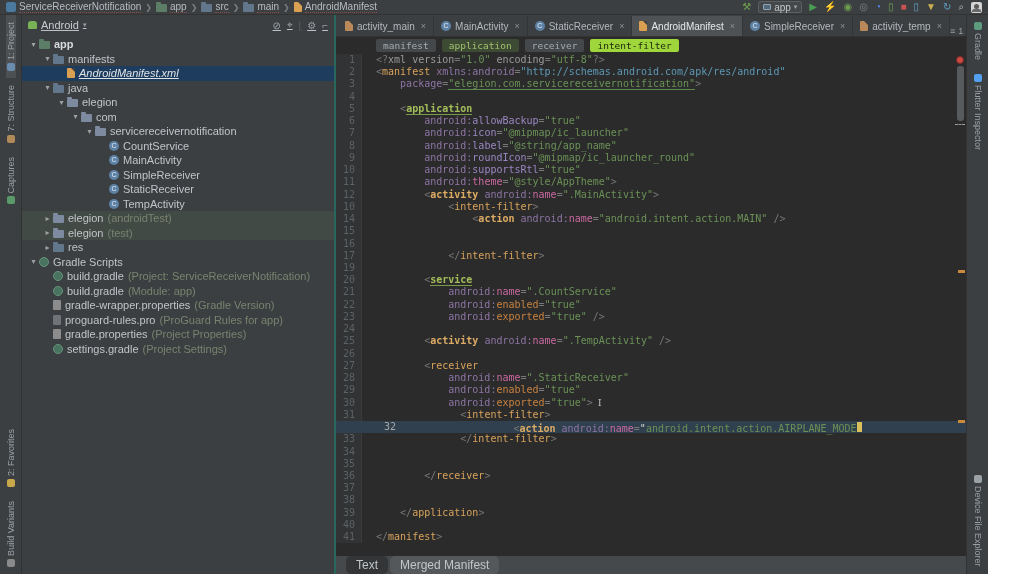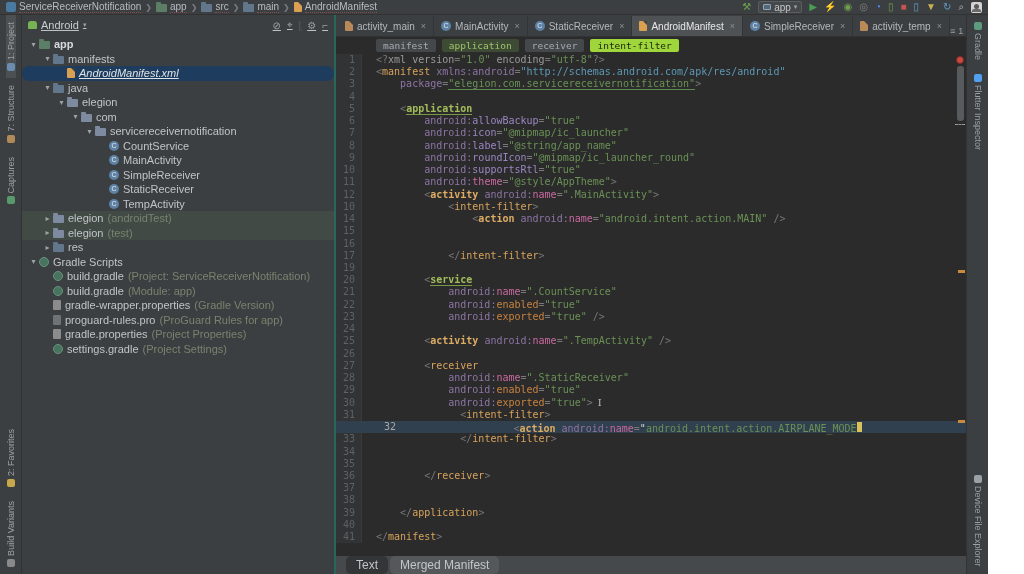--- a/index.html
+++ b/index.html
@@ -198,21 +198,21 @@
           <div class="trow bold" style="padding-left: 6px;">
             <span class="arrow">▾</span>
             <span class="ic ic-module"></span>
             <span class="tlabel">app</span>
           </div>
           <div class="trow" style="padding-left: 20px;">
             <span class="arrow">▾</span>
             <span class="ic ic-folder"></span>
             <span class="tlabel">manifests</span>
           </div>
-          <div class="trow selected" style="padding-left: 34px; border-radius: 7px;">
+          <div class="trow selected" style="padding-left: 34px;">
             <span class="arrow"></span>
             <span class="ic ic-manifest"></span>
             <span class="tlabel">AndroidManifest.xml</span>
           </div>
           <div class="trow" style="padding-left: 20px;">
             <span class="arrow">▾</span>
             <span class="ic ic-folder"></span>
             <span class="tlabel">java</span>
           </div>
           <div class="trow" style="padding-left: 34px;">

